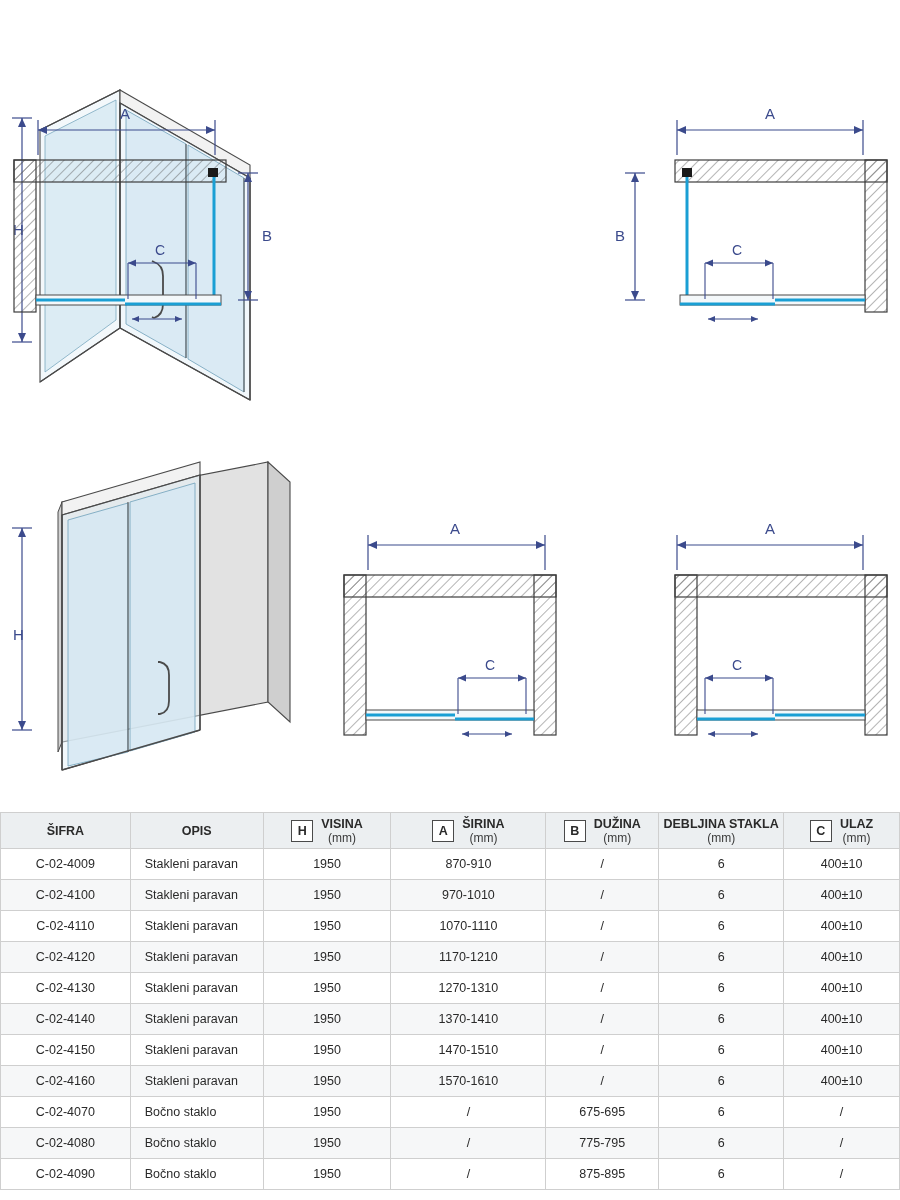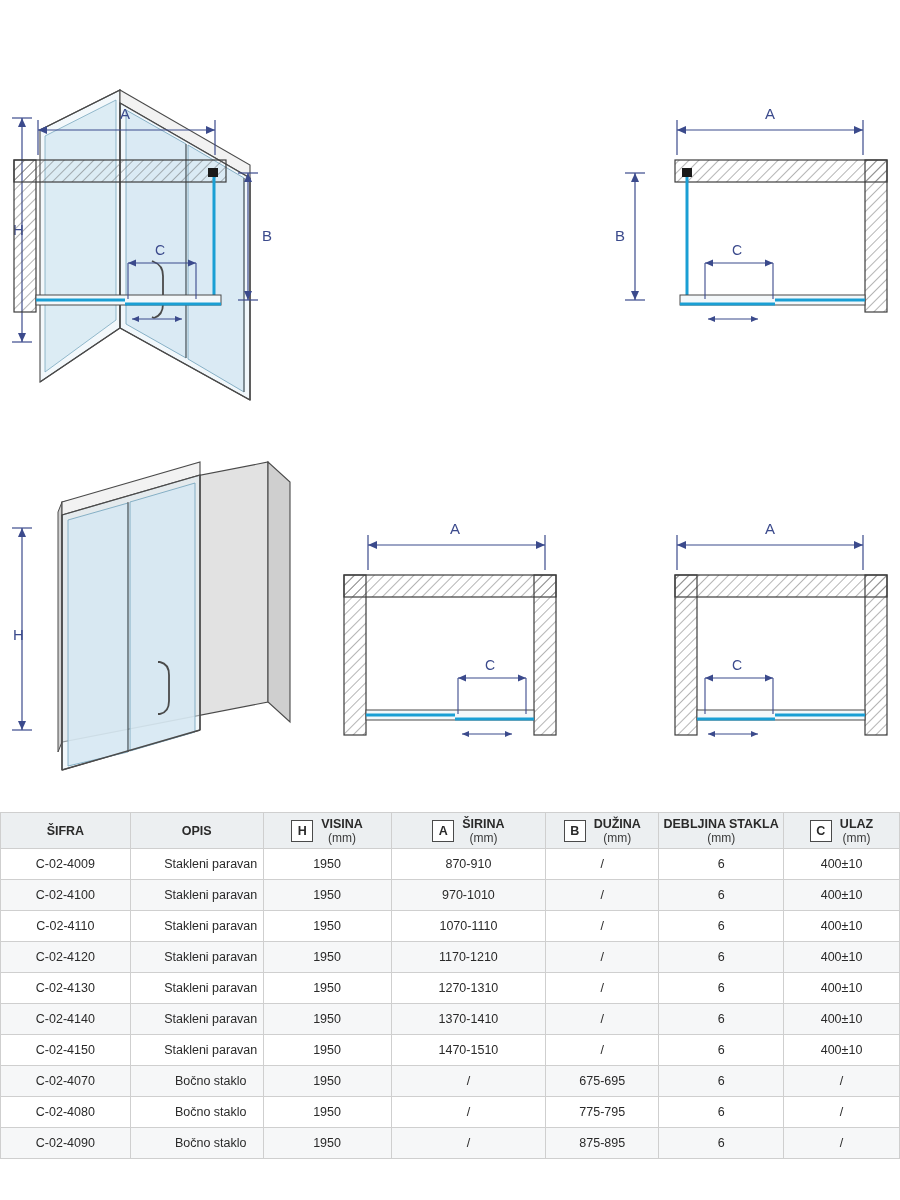--- a/index.html
+++ b/index.html
@@ -60,21 +60,21 @@
     height: 36px;
     font-size: 12.5px;
     font-weight: bold;
     vertical-align: middle;
   }
   thead th .unit { display: block; font-weight: normal; font-size: 12px; color: #3a3a3a; }
   tbody td { height: 31px; font-size: 12.5px; }
   tbody tr:nth-child(even) td { background: #f6f7f8; }
   tbody tr:nth-child(odd) td { background: #ffffff; }
   td.col-sifra { text-align: center; }
-  td.col-opis  { text-align: center; padding-left: 28px; }
+  td.col-opis  { text-align: left; padding-left: 14px; }
 
   .hdr-inner { display: flex; align-items: center; justify-content: center; gap: 8px; }
   .hdr-box {
     display: inline-flex; align-items: center; justify-content: center;
     width: 22px; height: 22px;
     border: 1.5px solid #4a4a4a;
     font-size: 12.5px; font-weight: bold; color: #2a2a2a;
     background: #ffffff;
   }
   .hdr-text { display: inline-block; }
@@ -472,20 +472,29 @@
           <tr>
             <td class="col-sifra">C-02-4150</td>
             <td class="col-opis">Stakleni paravan</td>
             <td>1950</td>
             <td>1470-1510</td>
             <td>/</td>
             <td>6</td>
             <td>400±10</td>
           </tr>
           <tr>
+            <td class="col-sifra">C-02-4160</td>
+            <td class="col-opis">Stakleni paravan</td>
+            <td>1950</td>
+            <td>1570-1610</td>
+            <td>/</td>
+            <td>6</td>
+            <td>400±10</td>
+          </tr>
+          <tr>
             <td class="col-sifra">C-02-4070</td>
             <td class="col-opis">Bočno staklo</td>
             <td>1950</td>
             <td>/</td>
             <td>675-695</td>
             <td>6</td>
             <td>/</td>
           </tr>
           <tr>
             <td class="col-sifra">C-02-4080</td>

